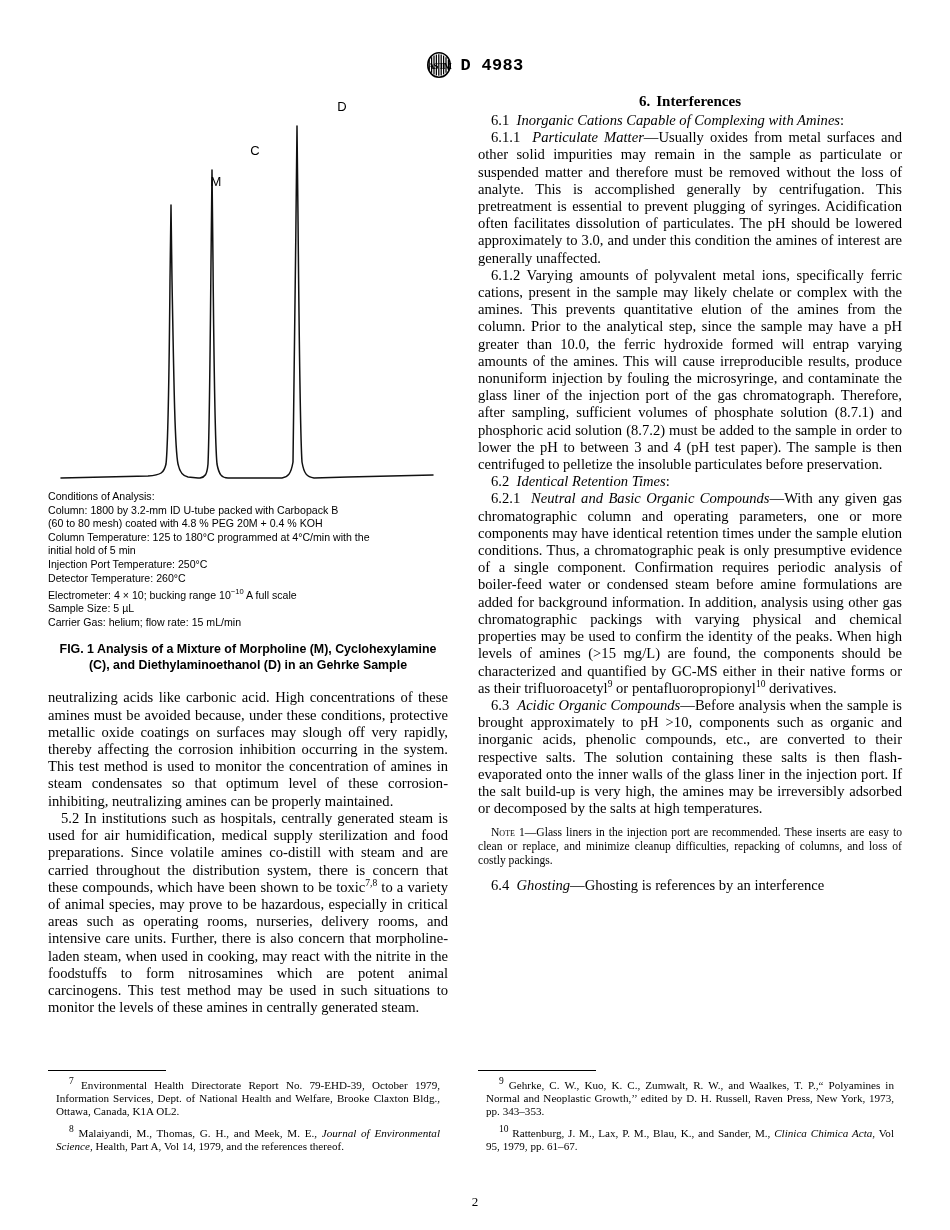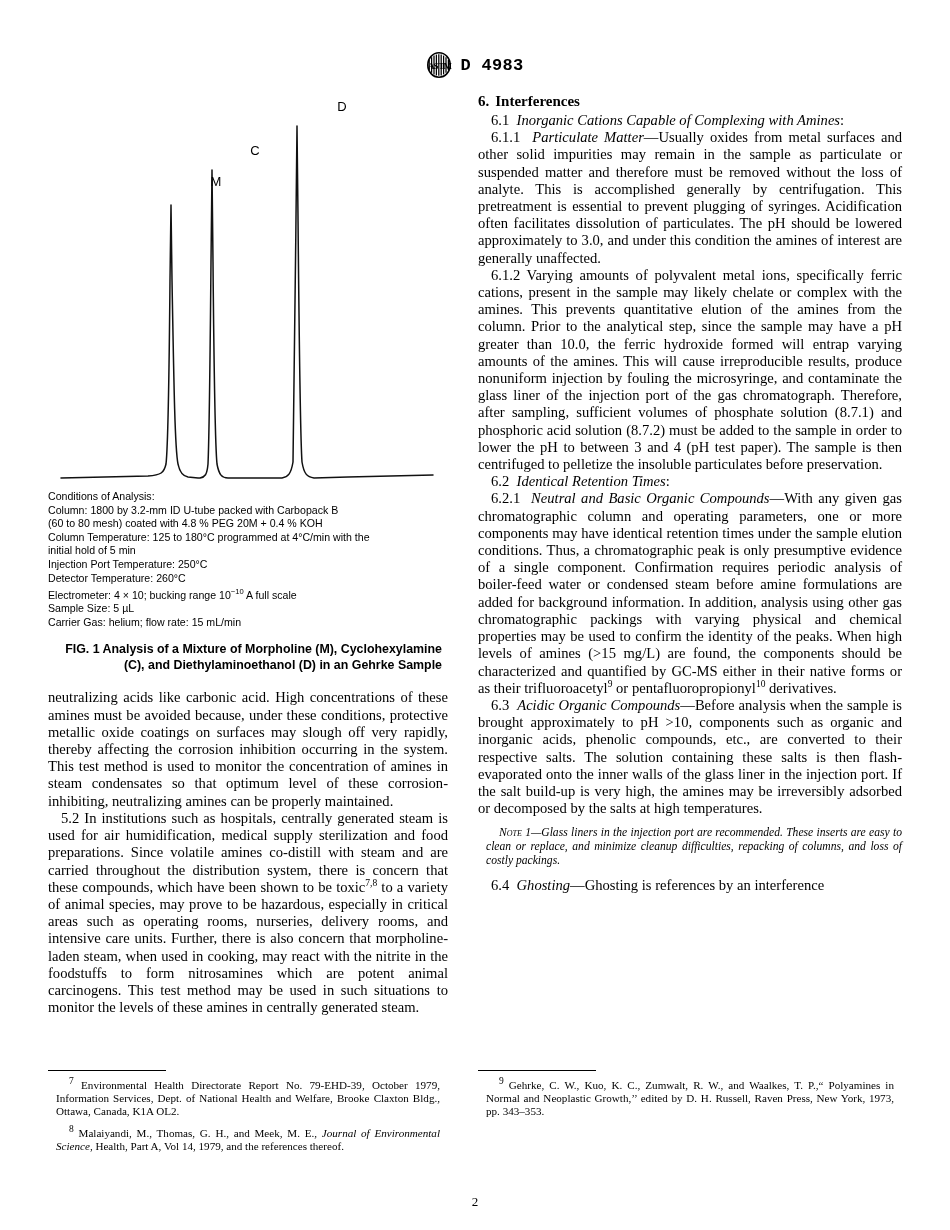--- a/index.html
+++ b/index.html
@@ -51,21 +51,21 @@
     margin-top:3px;
   }
   .conditions div { white-space:nowrap; }
   .sup { font-size:7.6px; vertical-align:super; }
 
   .fig-caption {
     font-family:"Liberation Sans", sans-serif;
     font-weight:bold;
     font-size:12.4px;
     line-height:16px;
-    text-align:right;
+    text-align:center;
     margin-top:12px;
     padding: 0 6px;
   }
 
   
   p.body {
     font-size:14.6px;
     line-height:17.2px;
     text-align:justify;
     margin:0;
@@ -76,30 +76,30 @@
   p.ind { text-indent:13px; }
   .it { font-style:italic; }
   sup { font-size:9.5px; vertical-align:super; line-height:0; }
 
   .sec-head {
     font-family:"Liberation Serif", serif;
     font-weight:bold;
     font-size:15px;
     line-height:18px;
     margin:0 0 2px 0;
+    text-align:center;
   }
   .sec-head .num { margin-right:6px; }
 
   .note {
     font-size:11.6px;
     line-height:14px;
     text-align:justify;
-    margin:9px 0 9px 8px;
+    margin:9px 0 9px 0;
     text-indent:13px;
-    font-style:italic;
   }
   .smallcaps { font-variant: small-caps; font-size:11.6px; }
 
   
   .left-body { margin-top:16px; }
 
   
   .footnote-rule {
     width:118px; height:0; border-top:1px solid #000; margin: 0 0 5px 0;
   }
@@ -242,18 +242,19 @@
     <div class="footnotes">
       <p><sup>7</sup><span> Environmental Health Directorate Report No. 79-EHD-39, October 1979, Information Services, Dept. of National Health and Welfare, Brooke Claxton Bldg., Ottawa, Canada, K1A OL2.</span></p>
       <p><sup>8</sup><span> Malaiyandi, M., Thomas, G. H., and Meek, M. E., </span><span class="it">Journal of Environmental Science</span><span>, Health, Part A, Vol 14, 1979, and the references thereof.</span></p>
     </div>
   </div>
 
   <div class="fn-right">
     <div class="footnote-rule"></div>
     <div class="footnotes">
       <p><sup>9</sup><span> Gehrke, C. W., Kuo, K. C., Zumwalt, R. W., and Waalkes, T. P.,“ Polyamines in Normal and Neoplastic Growth,’’ edited by D. H. Russell, Raven Press, New York, 1973, pp. 343–353.</span></p>
+      <p><sup>10</sup><span> Rattenburg, J. M., Lax, P. M., Blau, K., and Sander, M., </span><span class="it">Clinica Chimica Acta</span><span>, Vol 95, 1979, pp. 61–67.</span></p>
     </div>
   </div>
 
   <div class="page-number">2</div>
 
 </div>
 
 </body></html>

